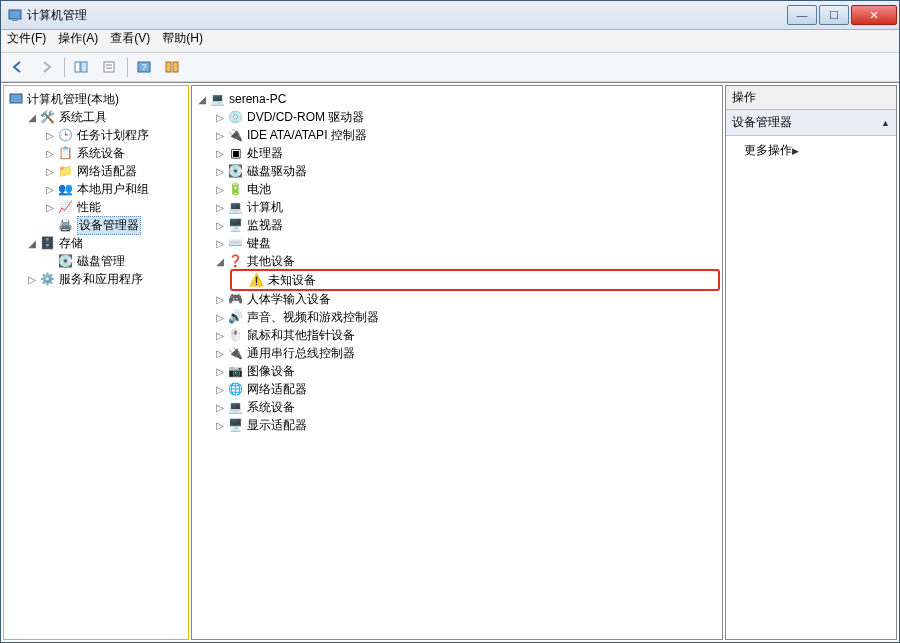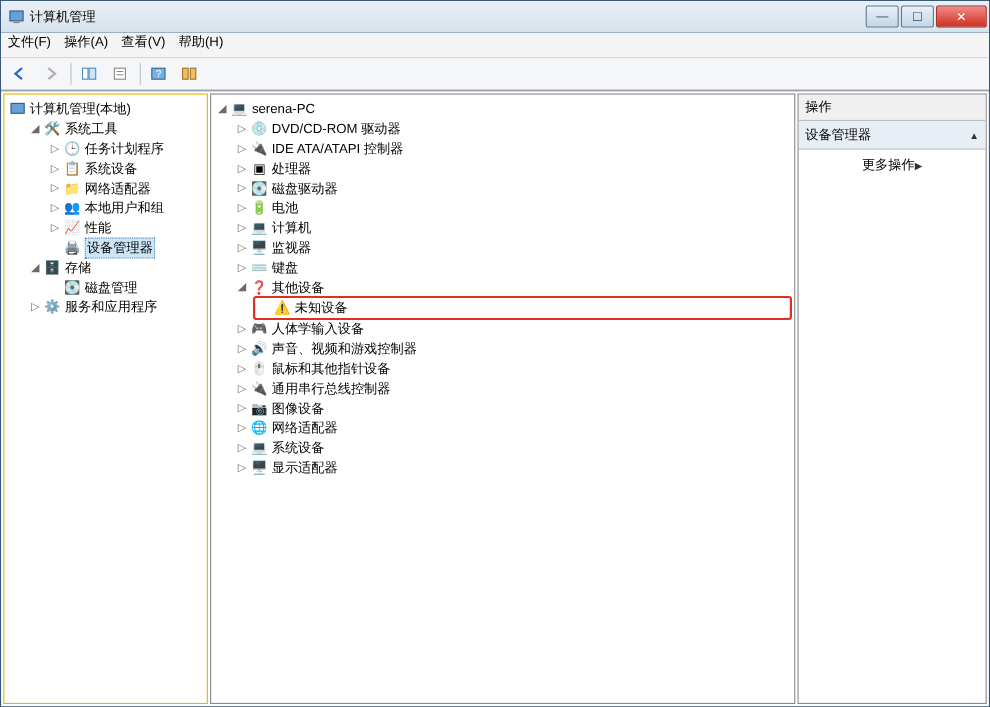--- a/index.html
+++ b/index.html
@@ -16,21 +16,21 @@
 .toolbar{height:28px;display:flex;align-items:center;padding-left:4px;background:#f4f6fa;border-bottom:1px solid #d0d0d0}
 .tbtn{width:24px;height:22px;border:1px solid transparent;margin-right:2px;display:flex;align-items:center;justify-content:center;border-radius:2px}
 .tsep{width:1px;height:20px;background:#c0c0c0;margin:0 3px}
 .body{flex:1;display:flex;border-top:1px solid #888;min-height:0}
 .pane{background:#fff;overflow:auto;padding:4px 2px}
 .left{flex:0 0 180px;border:1px solid #eab308;margin:2px 1px 2px 2px}
 .mid{flex:1;border:1px solid #888;margin:2px 1px}
 .right{flex:0 0 170px;border:1px solid #888;margin:2px 2px 2px 1px;padding:0;display:flex;flex-direction:column}
 .righthdr{background:#f0f0f0;border-bottom:1px solid #c0c0c0;padding:3px 6px;font-weight:400}
 .rightsec{background:#e8eef5;border-bottom:1px solid #c0c0c0;padding:4px 6px;display:flex;justify-content:space-between;align-items:center}
-.rightitem{padding:6px 18px;display:flex;justify-content:center;align-items:center}
+.rightitem{padding:6px 18px;display:flex;justify-content:flex-start;align-items:center}
 .tree ul{list-style:none;margin:0;padding-left:18px}
 .tree>ul{padding-left:0}
 .tree li{white-space:nowrap}
 .row{display:flex;align-items:center;height:18px;padding:0 2px}
 .tw{width:12px;height:12px;display:inline-flex;align-items:center;justify-content:center;margin-right:2px;color:#6a6a6a;font-size:10px}
 .ic{width:16px;height:16px;margin-right:3px;flex:0 0 16px;display:inline-flex;align-items:center;justify-content:center;font-size:12px}
 .sel{background:#cde6f7;border:1px dotted #5a90c0;padding:0 1px}
 .hilite{border:2px solid #e03020;border-radius:3px;padding:0 3px;margin:-1px 0}
 .arrow{font-size:9px;color:#333}
 svg{display:block}

